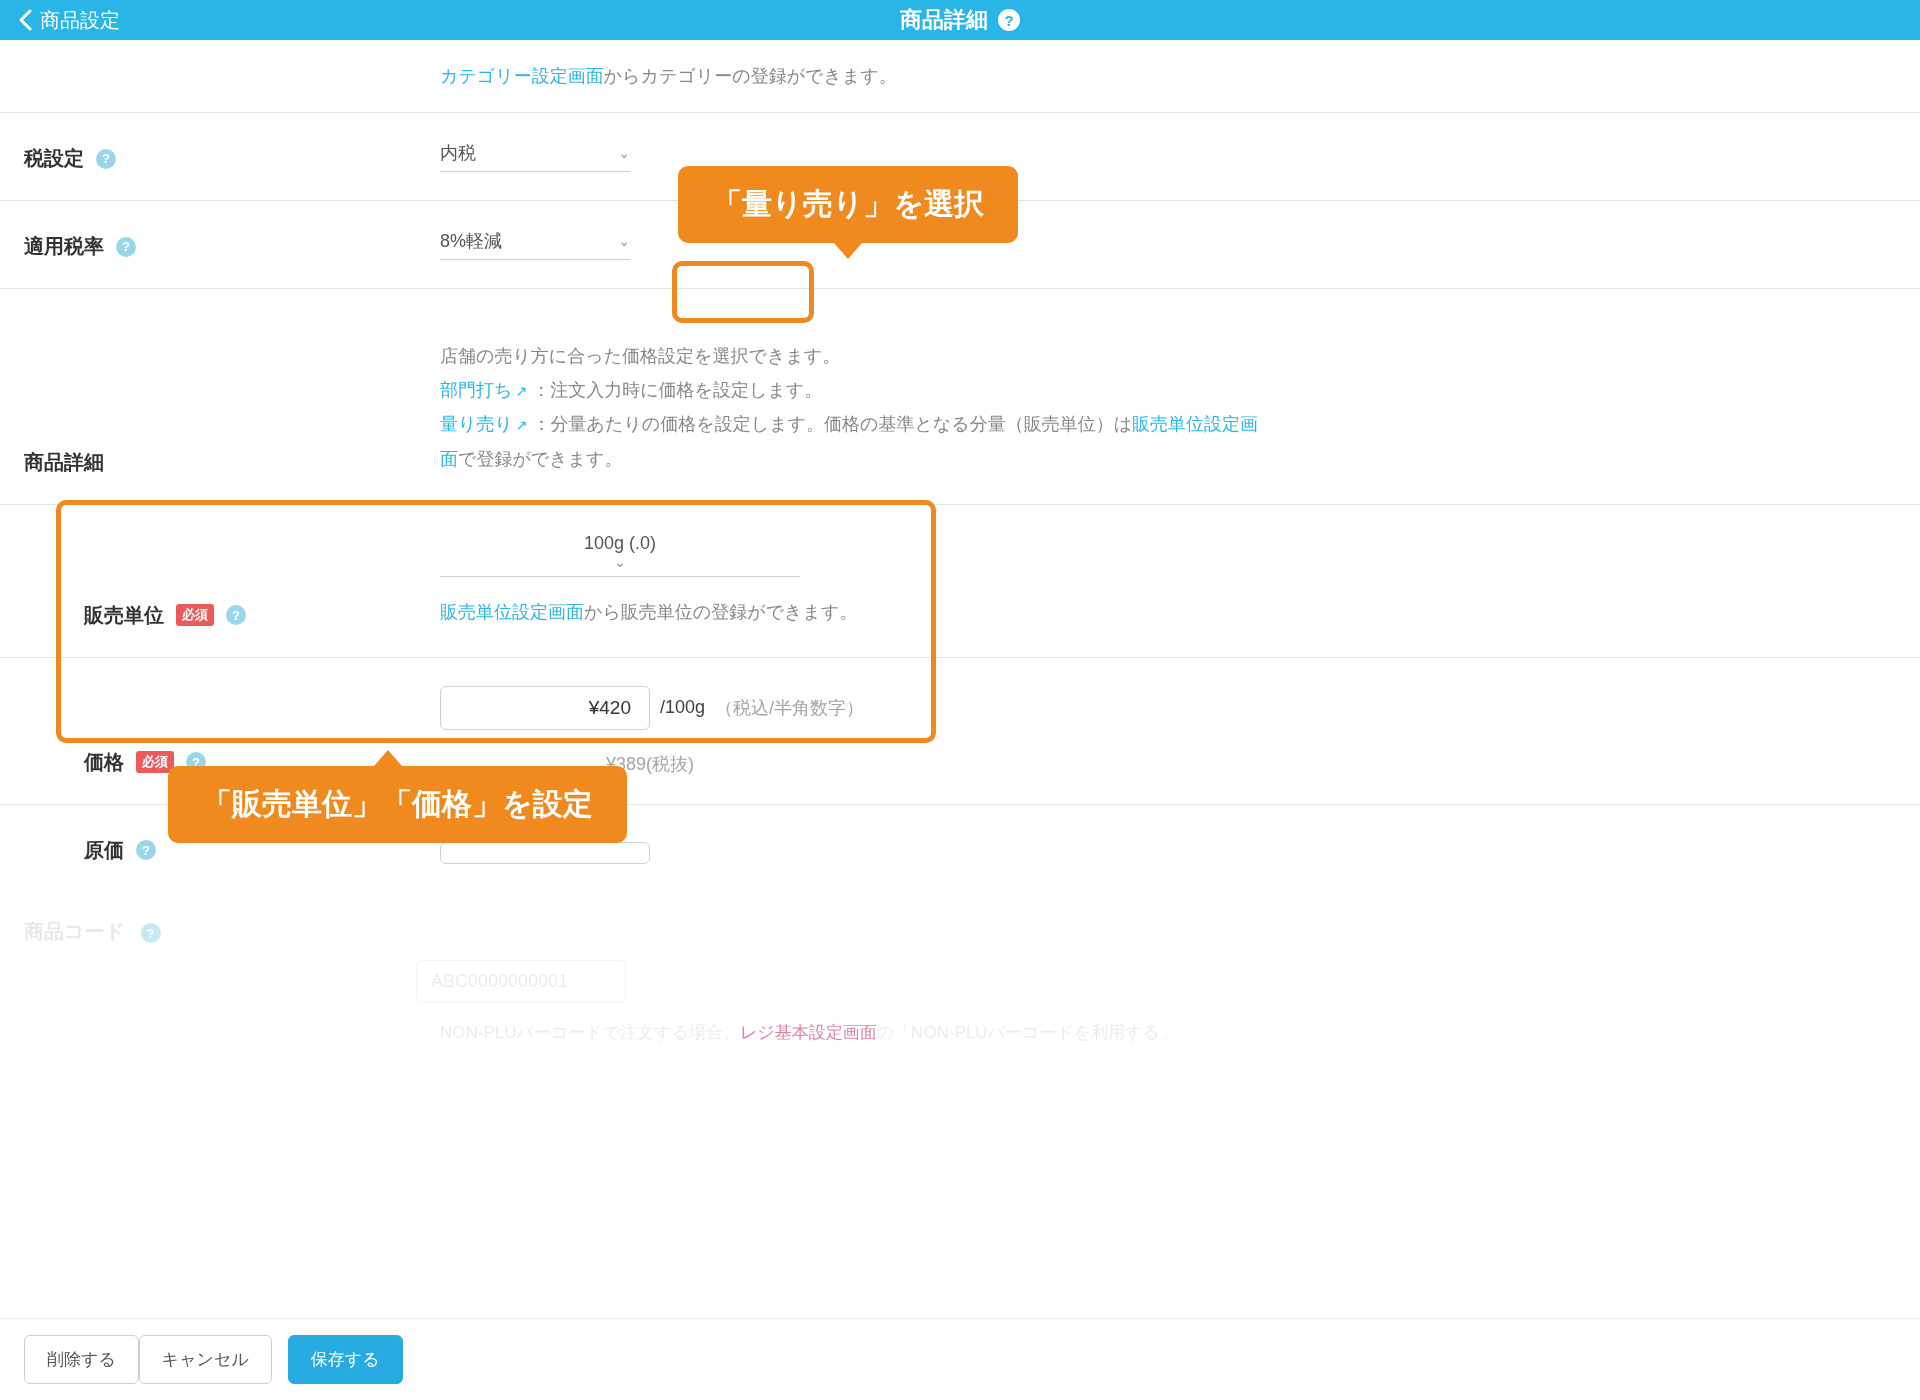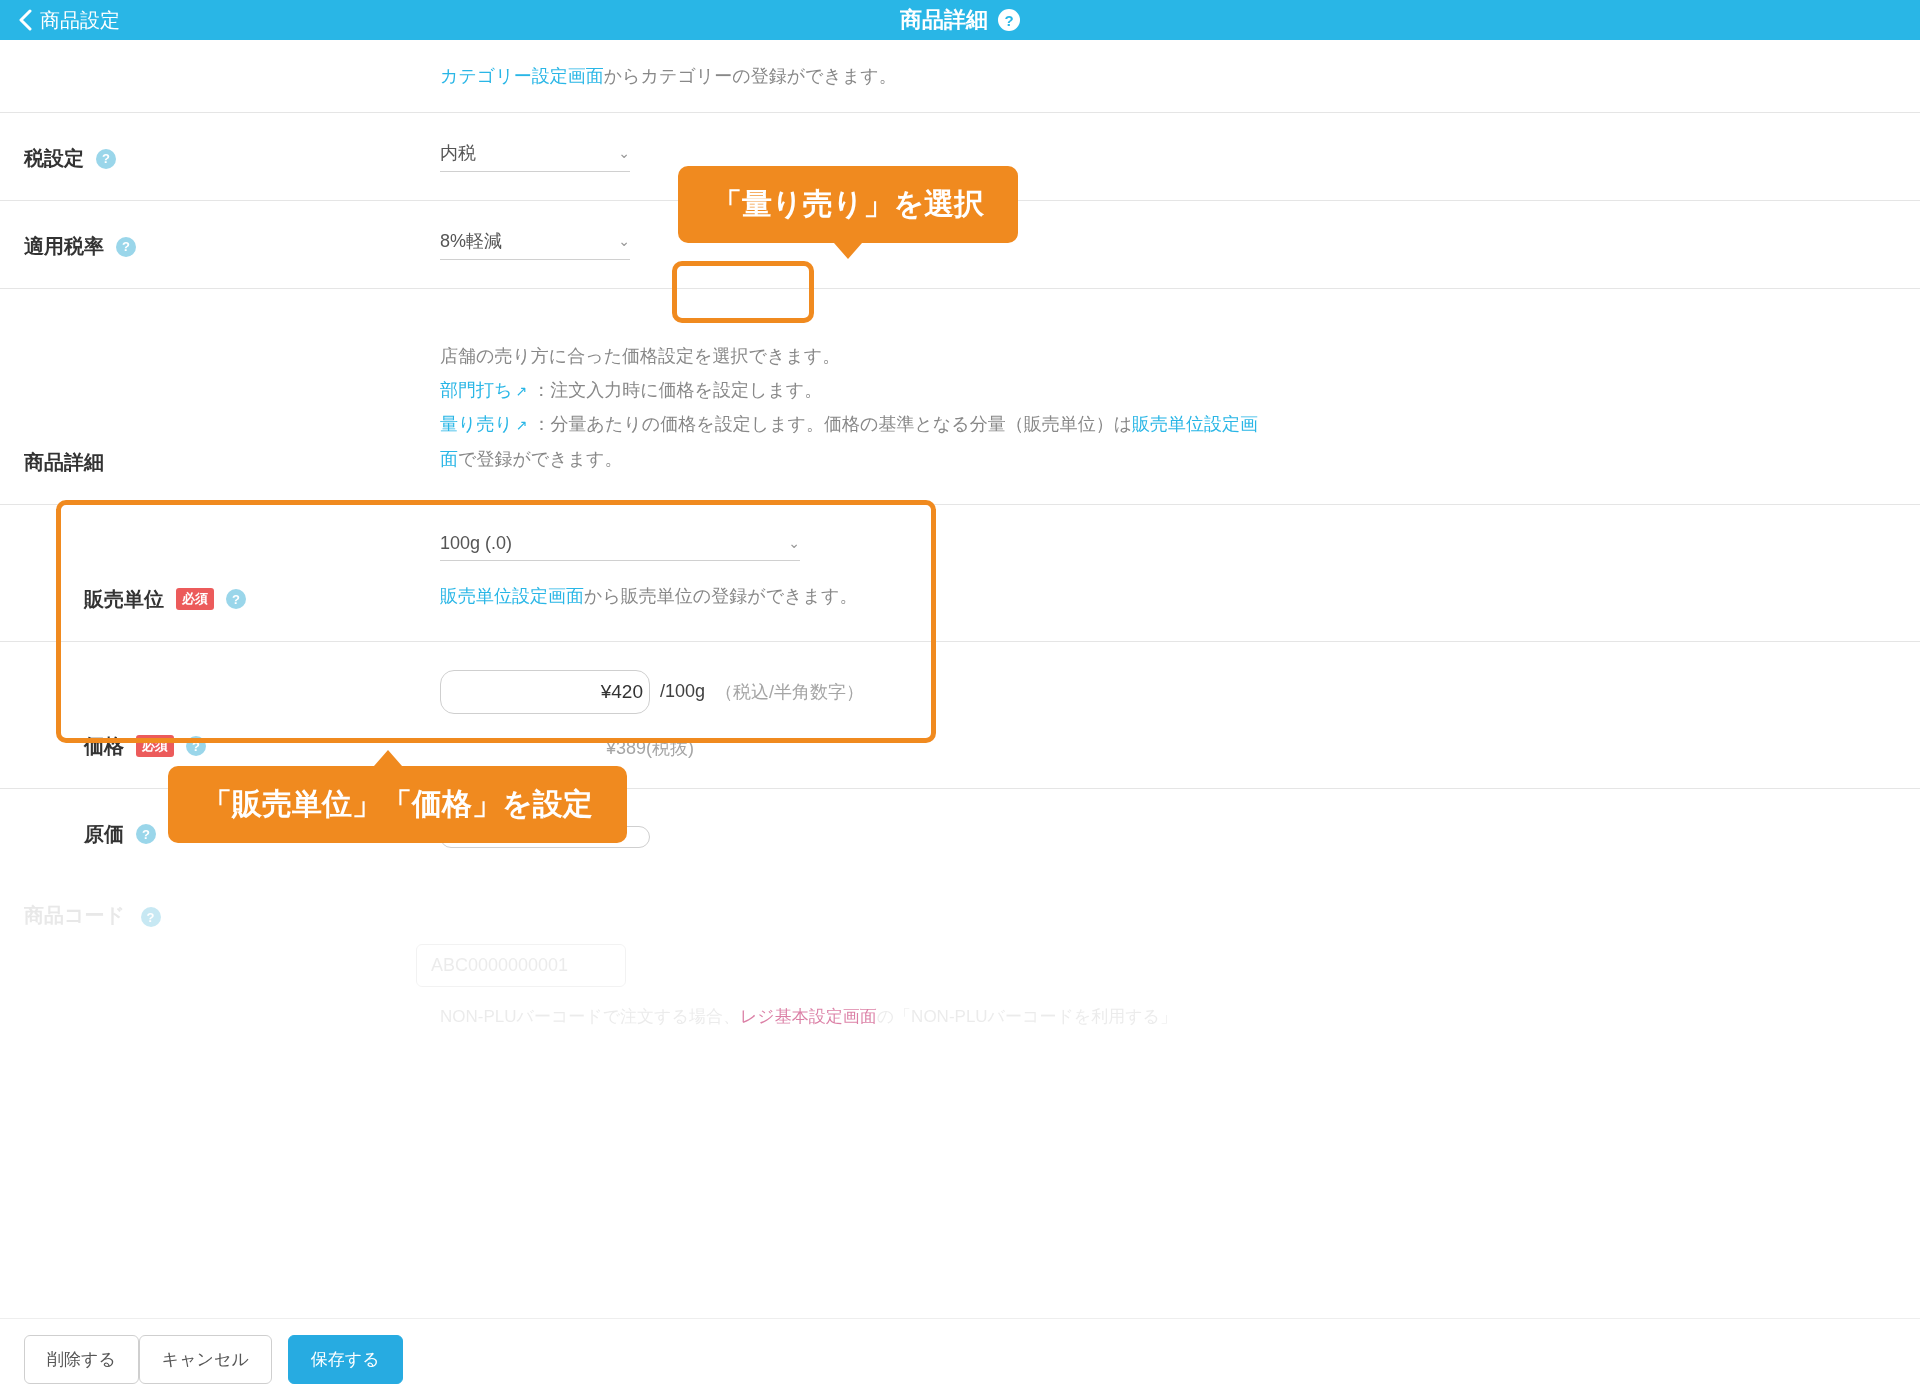--- a/index.html
+++ b/index.html
@@ -75,40 +75,40 @@
       padding: 2px 6px; border-radius: 3px; font-weight: 700;
     }
     .value-col { flex: 1; }
     
     .select-line {
       display: flex; align-items: center; justify-content: space-between;
       width: 190px; padding-bottom: 6px;
       border-bottom: 1px solid #d0d0d0;
       color: #555; font-size: 18px; cursor: pointer;
     }
-    .select-line.wide { width: 360px; }
+    .select-line.wide { width: 360px; flex-direction: column; }
     .chev { color: #999; font-size: 14px; }
     
     .pill-row { display: flex; gap: 14px; align-items: center; }
     .pill {
       border: 1px solid #cfcfcf; border-radius: 999px;
       padding: 8px 22px; display: inline-flex; align-items: center; gap: 10px;
       color: #777; font-size: 18px; cursor: pointer; background: #fff;
     }
     .pill .dot { width: 12px; height: 12px; border-radius: 50%; background: #b5b5b5; }
     .pill.active { background: #1da7de; border-color: #1da7de; color: #fff; }
     .pill.active .dot { background: transparent; border: 2.5px solid #fff; width: 14px; height: 14px; box-sizing: border-box; }
     
     .desc { color: #888; font-size: 18px; margin-top: 22px; line-height: 1.9; max-width: 820px; }
     .desc a { color: #29b6e6; text-decoration: none; }
     .ext { font-size: 14px; display: inline-block; margin-left: 3px; }
     
     .price-input-row { display: flex; align-items: center; gap: 10px; }
     .boxed-input {
-      border: 1px solid #cfcfcf; border-radius: 14px; padding: 10px 6px;
+      border: 1px solid #cfcfcf; border-radius: 6px; padding: 10px 18px;
       width: 210px; text-align: right; font-size: 19px; color: #333;
     }
     .muted { color: #a5a5a5; }
     .tax-excl { text-align: center; color: #a5a5a5; margin-top: 22px; width: 420px; font-size: 18px; }
     
     .callout {
       position: absolute; background: #f08a1f; color: #fff;
       font-size: 30px; font-weight: 700; border-radius: 10px;
       padding: 18px 34px; z-index: 40;
     }

